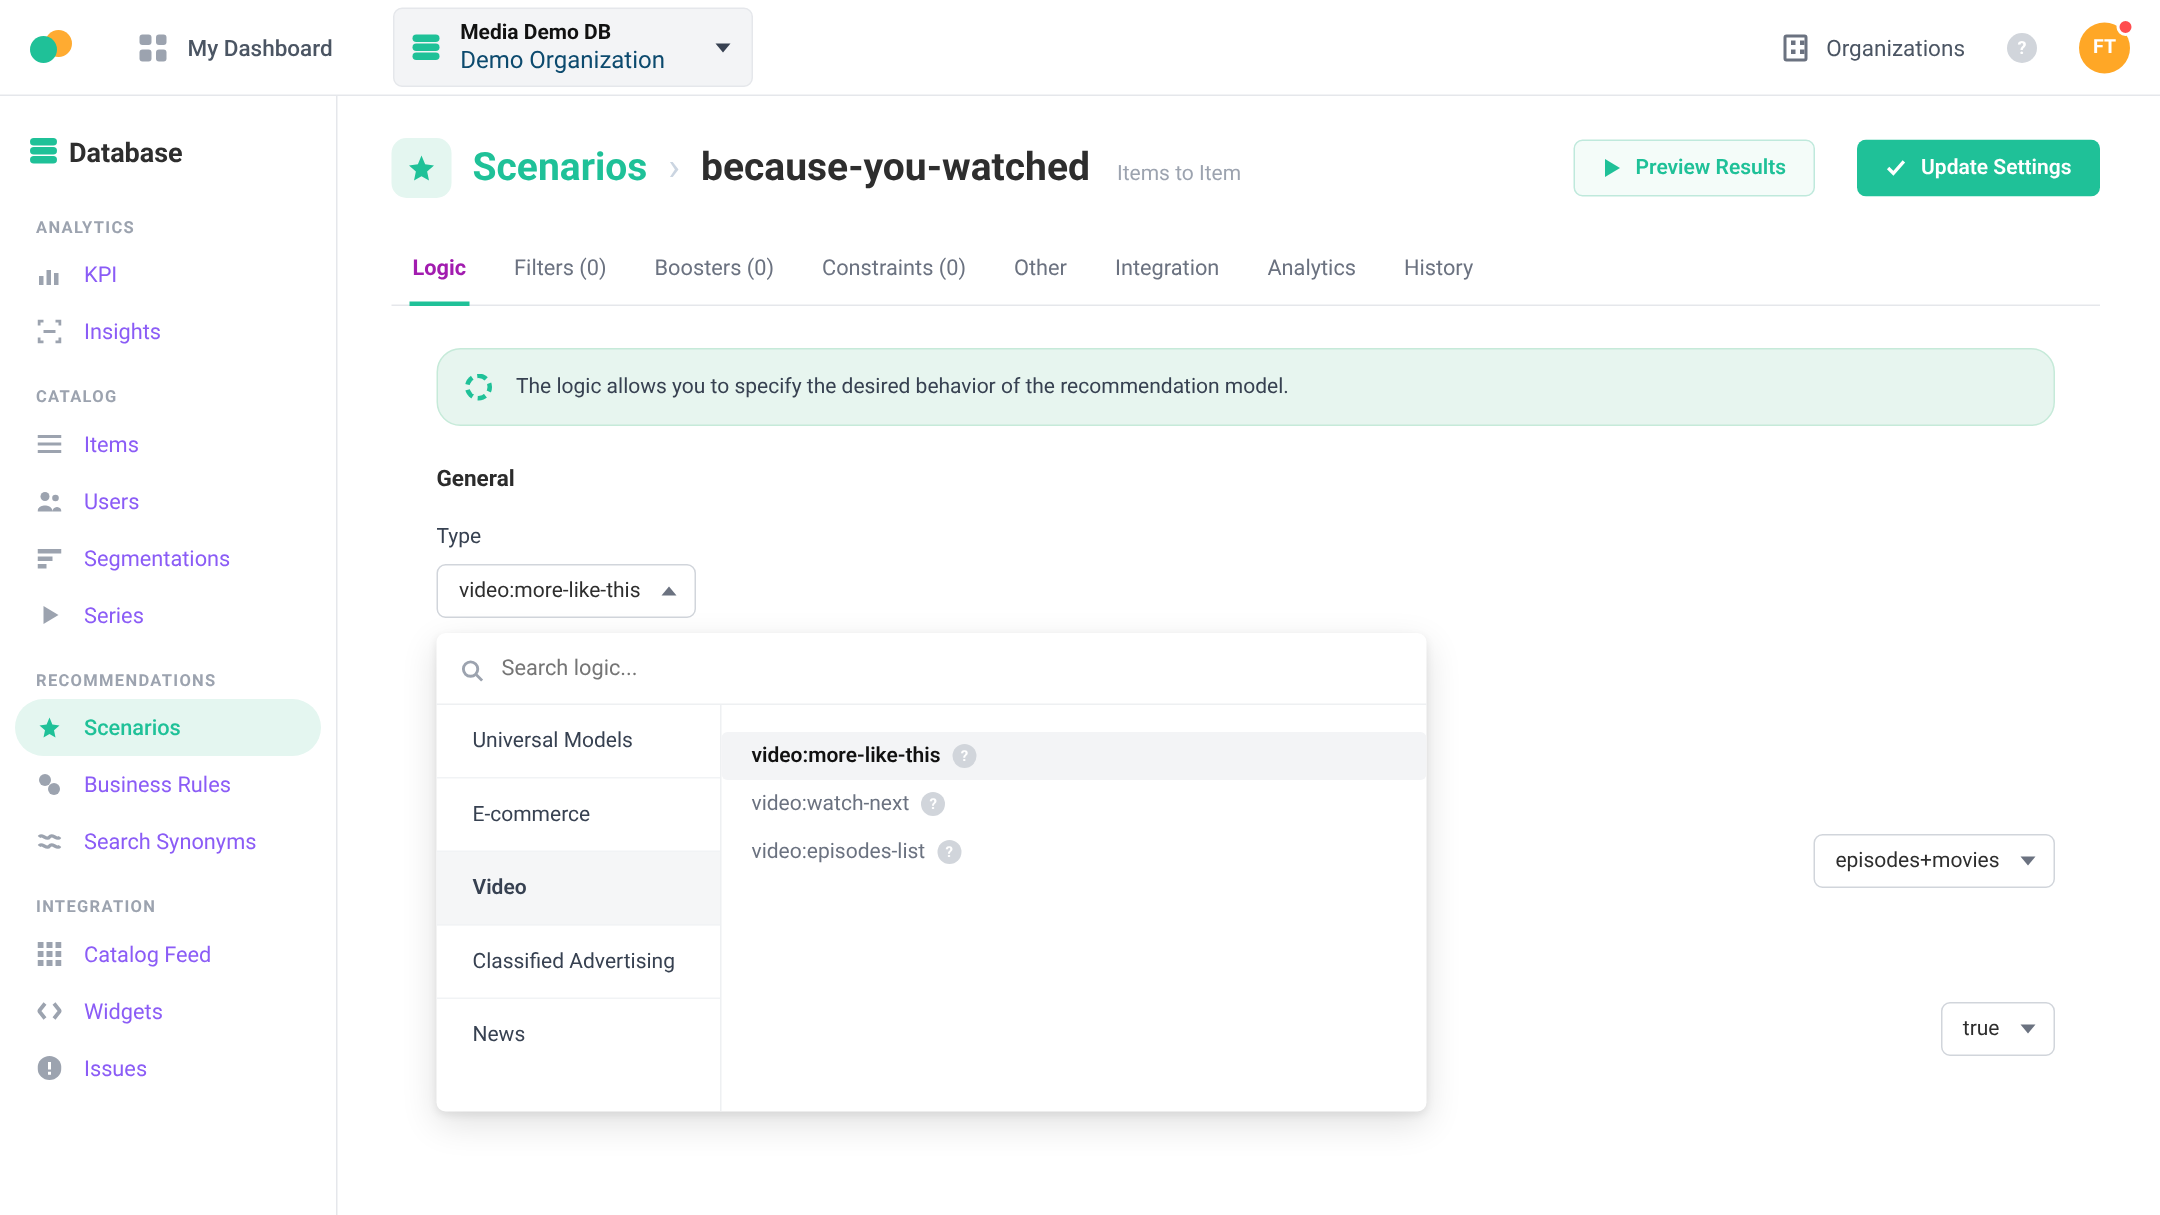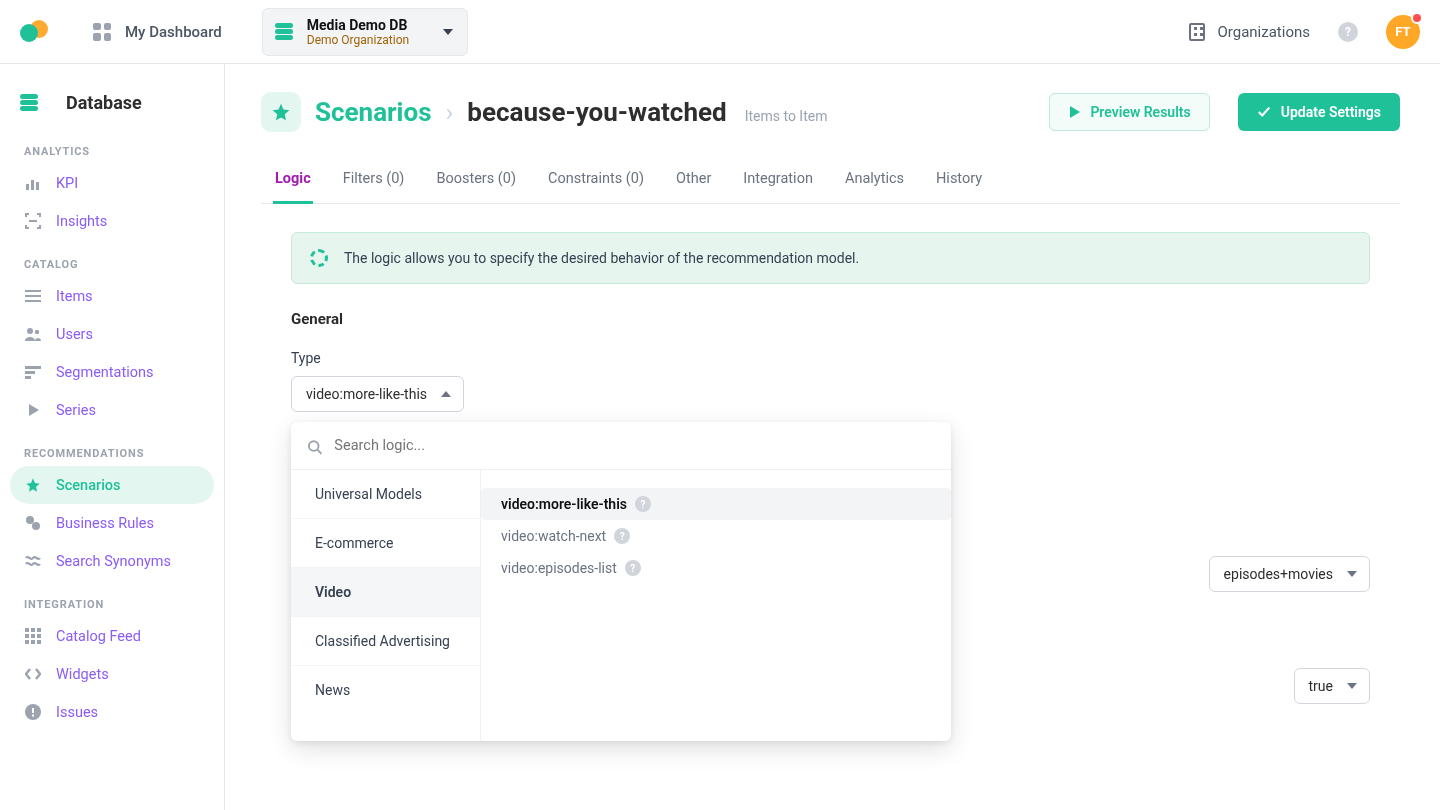--- a/index.html
+++ b/index.html
@@ -46,40 +46,40 @@
   .grid-icon span { background:#9ca3af; border-radius:2px; }
 
   .db-selector {
     display:flex; align-items:center; gap:14px;
     background:#f3f4f6; border:1px solid #e5e7eb; border-radius:6px; padding:8px 14px 8px 12px;
     cursor:pointer;
   }
   .db-selector .db-icon { display:flex; flex-direction:column; gap:1px; }
   .db-selector .db-icon span { width:18px; height:5px; background:var(--teal); border-radius:3px; }
   .db-selector .db-texts .db-name { font-weight:700; font-size:14px; color:#111; }
-  .db-selector .db-texts .db-org { font-size:12px; color:#a16207; }
+  .db-selector .db-texts .db-org { font-size:16px; color:#0c4a6e; }
   .db-selector .caret { margin-left:20px; width:0; height:0; border-left:5px solid transparent; border-right:5px solid transparent; border-top:6px solid #374151; }
 
   .header-spacer { flex:1; }
   .org-link { display:flex; align-items:center; gap:12px; color:#4b5563; font-size:15px; cursor:pointer; margin-right:28px; }
   .building-icon { width:16px; height:18px; border:2px solid #6b7280; border-radius:2px; position:relative; }
   .building-icon::before { content:""; position:absolute; width:3px; height:3px; background:#6b7280; top:2px; left:3px; box-shadow: 6px 0 #6b7280, 0 6px #6b7280, 6px 6px #6b7280; }
 
   .help-icon { width:20px; height:20px; border-radius:50%; background:#d1d5db; color:#fff; display:flex; align-items:center; justify-content:center; font-size:12px; font-weight:700; margin-right:28px; cursor:pointer; }
   .avatar { width:34px; height:34px; border-radius:50%; background:var(--orange); color:#fff; display:flex; align-items:center; justify-content:center; font-weight:700; font-size:13px; position:relative; cursor:pointer; }
   .avatar .dot { position:absolute; top:-3px; right:-3px; width:12px; height:12px; background:var(--red); border:2px solid #fff; border-radius:50%; }
 
   
   .layout { display:flex; height:calc(810px - 64px); }
 
   
   .sidebar { width:225px; border-right:1px solid var(--border); padding:28px 10px 12px 10px; overflow-y:auto; position:relative; }
   .sidebar::-webkit-scrollbar { width:8px; }
   .sidebar::-webkit-scrollbar-thumb { background:#d1d5db; border-radius:4px; }
-  .sidebar-header { display:flex; align-items:center; gap:28px; padding:0 10px 14px 10px; }
+  .sidebar-header { display:flex; align-items:flex-start; gap:8px; padding:0 10px 14px 10px; }
   .sidebar-header .db-icon { display:flex; flex-direction:column; gap:1px; }
   .sidebar-header .db-icon span { width:18px; height:5px; background:var(--teal); border-radius:3px; }
   .sidebar-header .title { font-weight:700; font-size:18px; }
 
   .section-label { font-size:11px; font-weight:700; letter-spacing:.08em; color:#9ca3af; padding:18px 14px 6px 14px; }
   .side-item { display:flex; align-items:center; gap:14px; padding:10px 14px; color:#8b5cf6; border-radius:20px; cursor:pointer; font-size:14.5px; }
   .side-item.active { background:var(--teal-light); color:var(--teal); font-weight:500; }
   .side-item .icon { width:18px; height:18px; display:flex; align-items:center; justify-content:center; color:#9ca3af; }
   .side-item.active .icon { color:var(--teal); }
 
@@ -95,21 +95,21 @@
   .btn { display:inline-flex; align-items:center; gap:10px; padding:10px 18px; border-radius:6px; font-size:14px; font-weight:600; cursor:pointer; border:1px solid transparent; }
   .btn-preview { background:#f4fcf9; border:1px solid #bfe9dc; color:var(--teal); }
   .btn-update { background:var(--teal); color:#fff; margin-left:14px; }
 
   
   .tabs { display:flex; gap:28px; border-bottom:1px solid var(--border); margin-top:24px; padding-left:12px; }
   .tab { padding:14px 2px; color:#6b7280; cursor:pointer; font-size:14.5px; }
   .tab.active { color:#a21caf; font-weight:700; border-bottom:3px solid var(--teal); margin-bottom:-1px; }
 
   
-  .info-banner { display:flex; align-items:center; gap:16px; background:var(--info-bg); border:1px solid #c6ead9; border-radius:6px; padding:16px 18px; margin:28px 30px 0 30px; color:#374151; font-size:14px; }
+  .info-banner { display:flex; align-items:center; gap:16px; background:var(--info-bg); border:1px solid #c6ead9; border-radius:16px; padding:16px 18px; margin:28px 30px 0 30px; color:#374151; font-size:14px; }
   .info-icon { width:18px; height:18px; border:3px dashed var(--teal); border-radius:50%; }
 
   .section-title { font-weight:700; font-size:15px; margin:26px 0 0 30px; color:#2b2b2b; }
   .field-label { font-size:14px; color:#374151; margin:22px 0 10px 30px; }
 
   .select { display:inline-flex; align-items:center; gap:14px; border:1px solid #d1d5db; border-radius:6px; padding:9px 12px 9px 14px; margin-left:30px; font-size:14px; cursor:pointer; background:#fff; }
   .select .caret-up { width:0;height:0;border-left:5px solid transparent;border-right:5px solid transparent;border-bottom:6px solid #6b7280; }
   .select .caret-down { width:0;height:0;border-left:5px solid transparent;border-right:5px solid transparent;border-top:6px solid #6b7280; }
 
   

